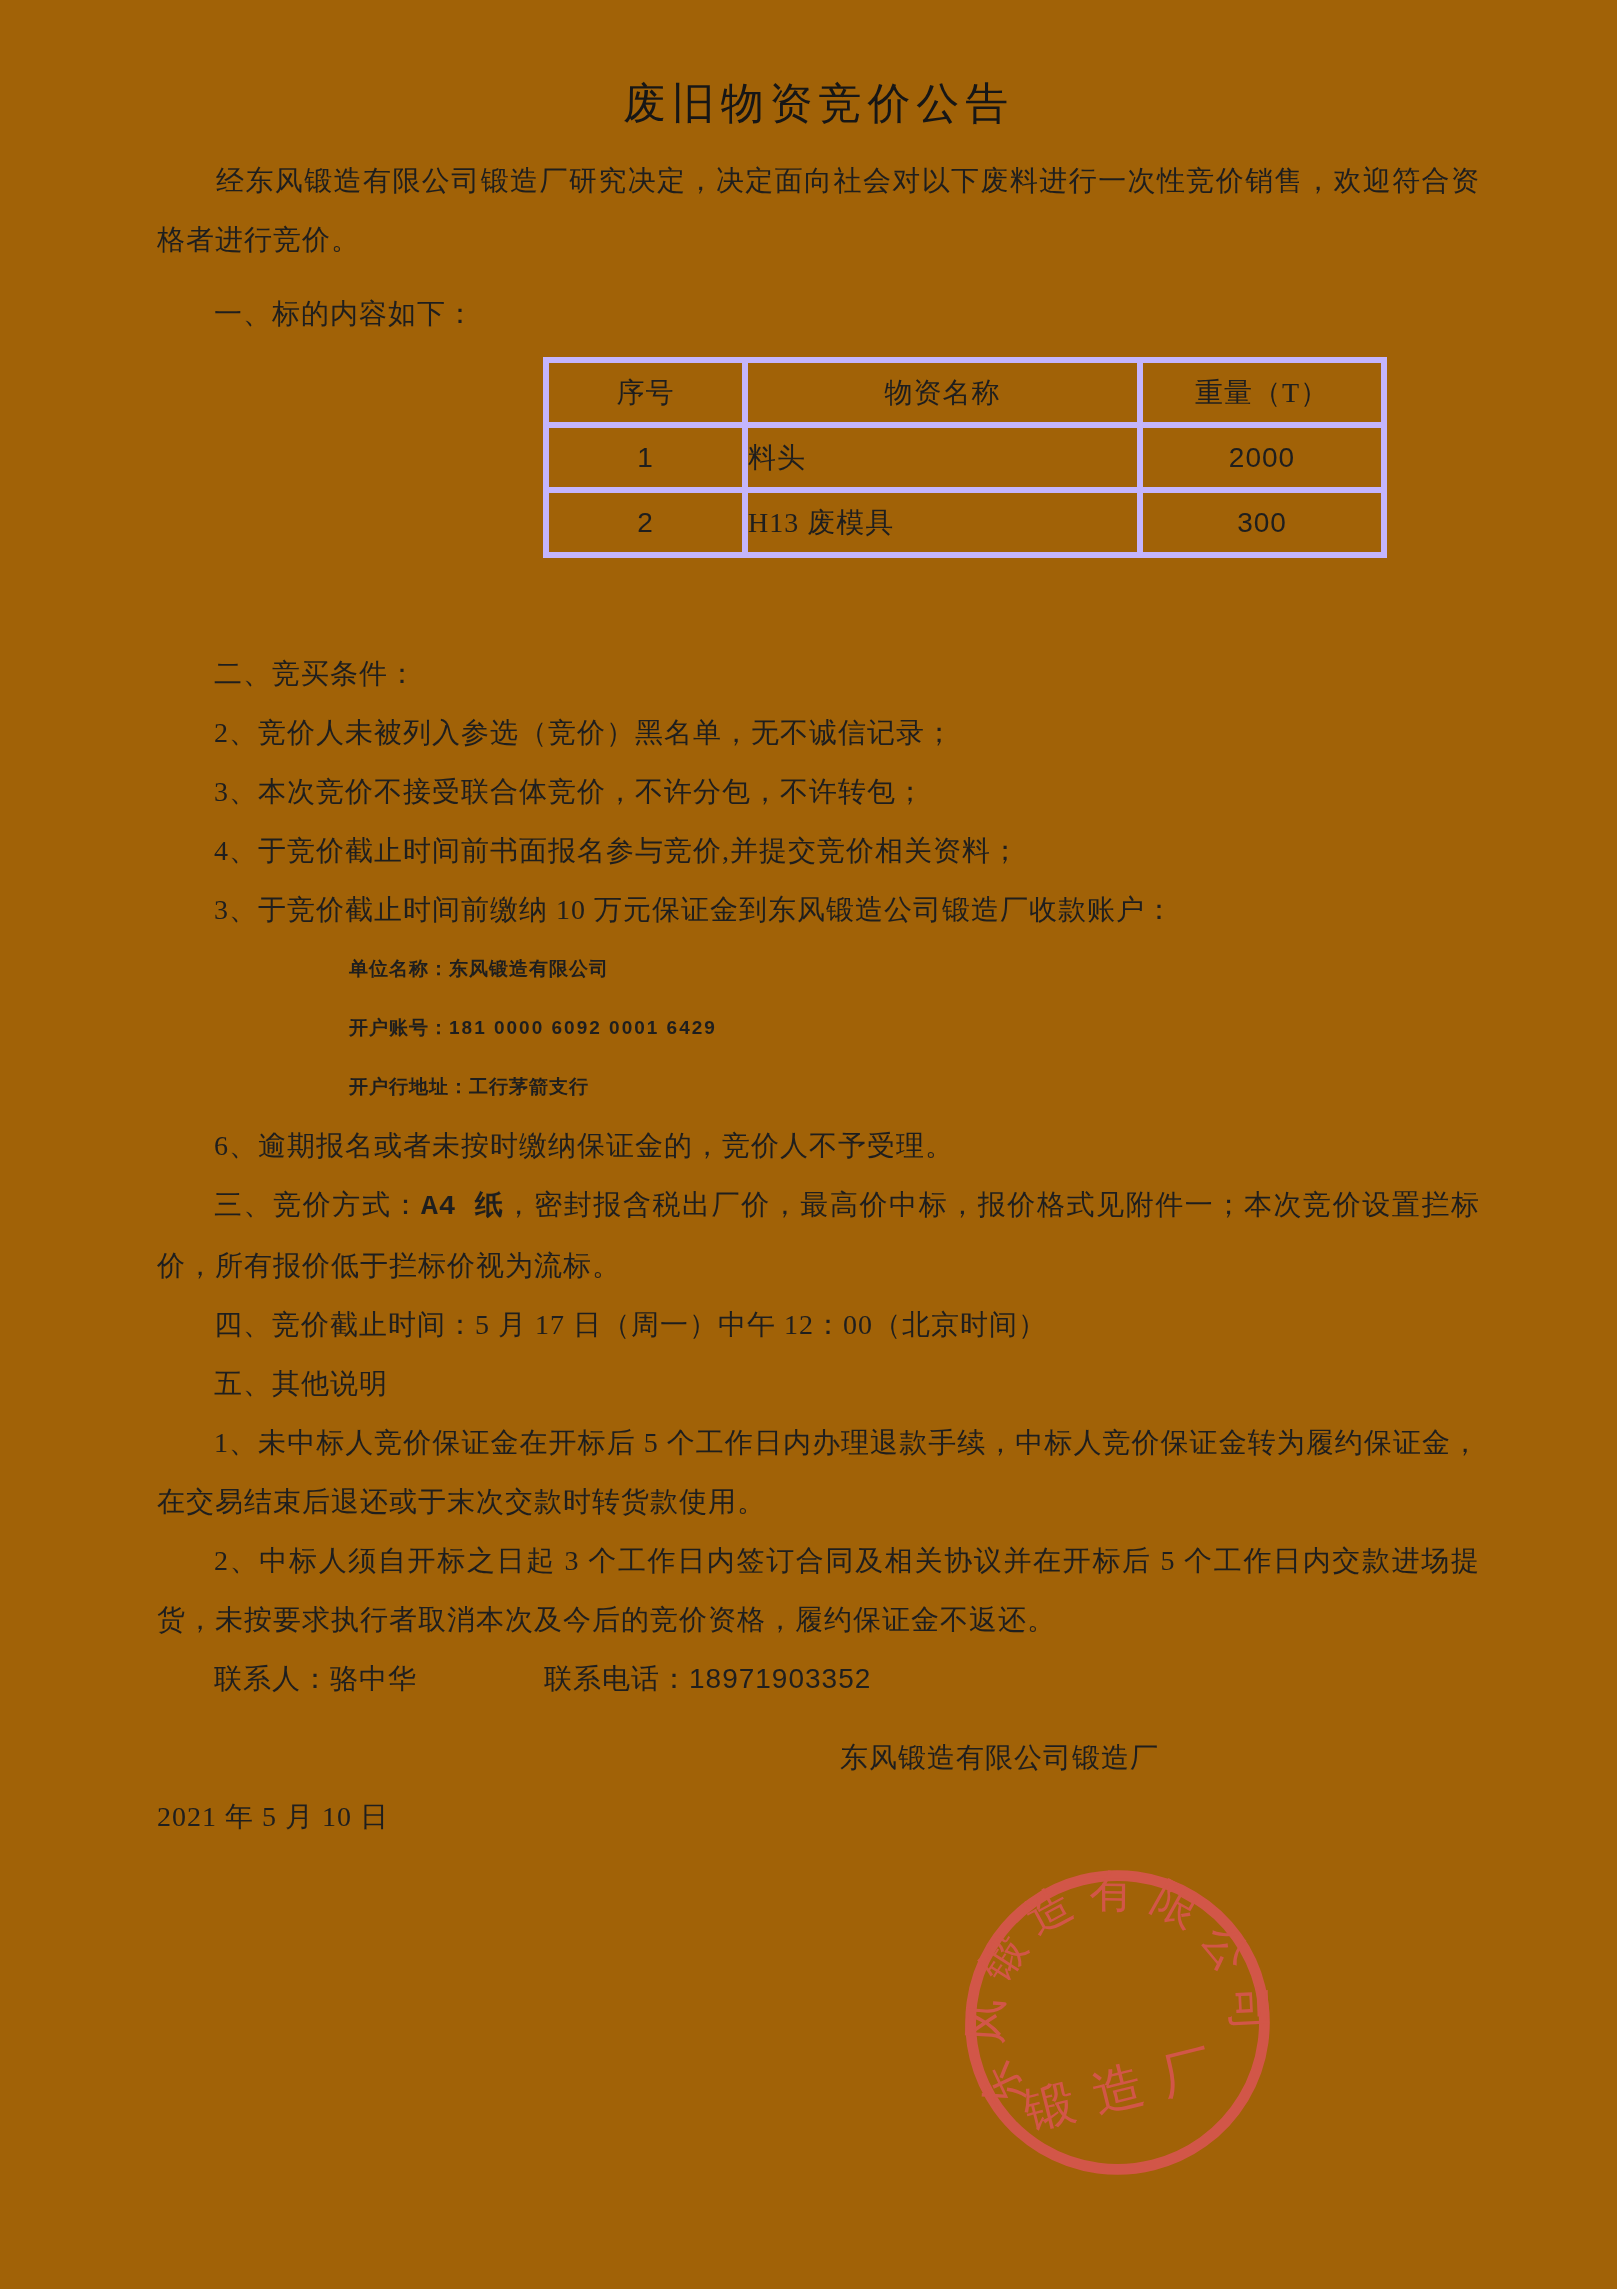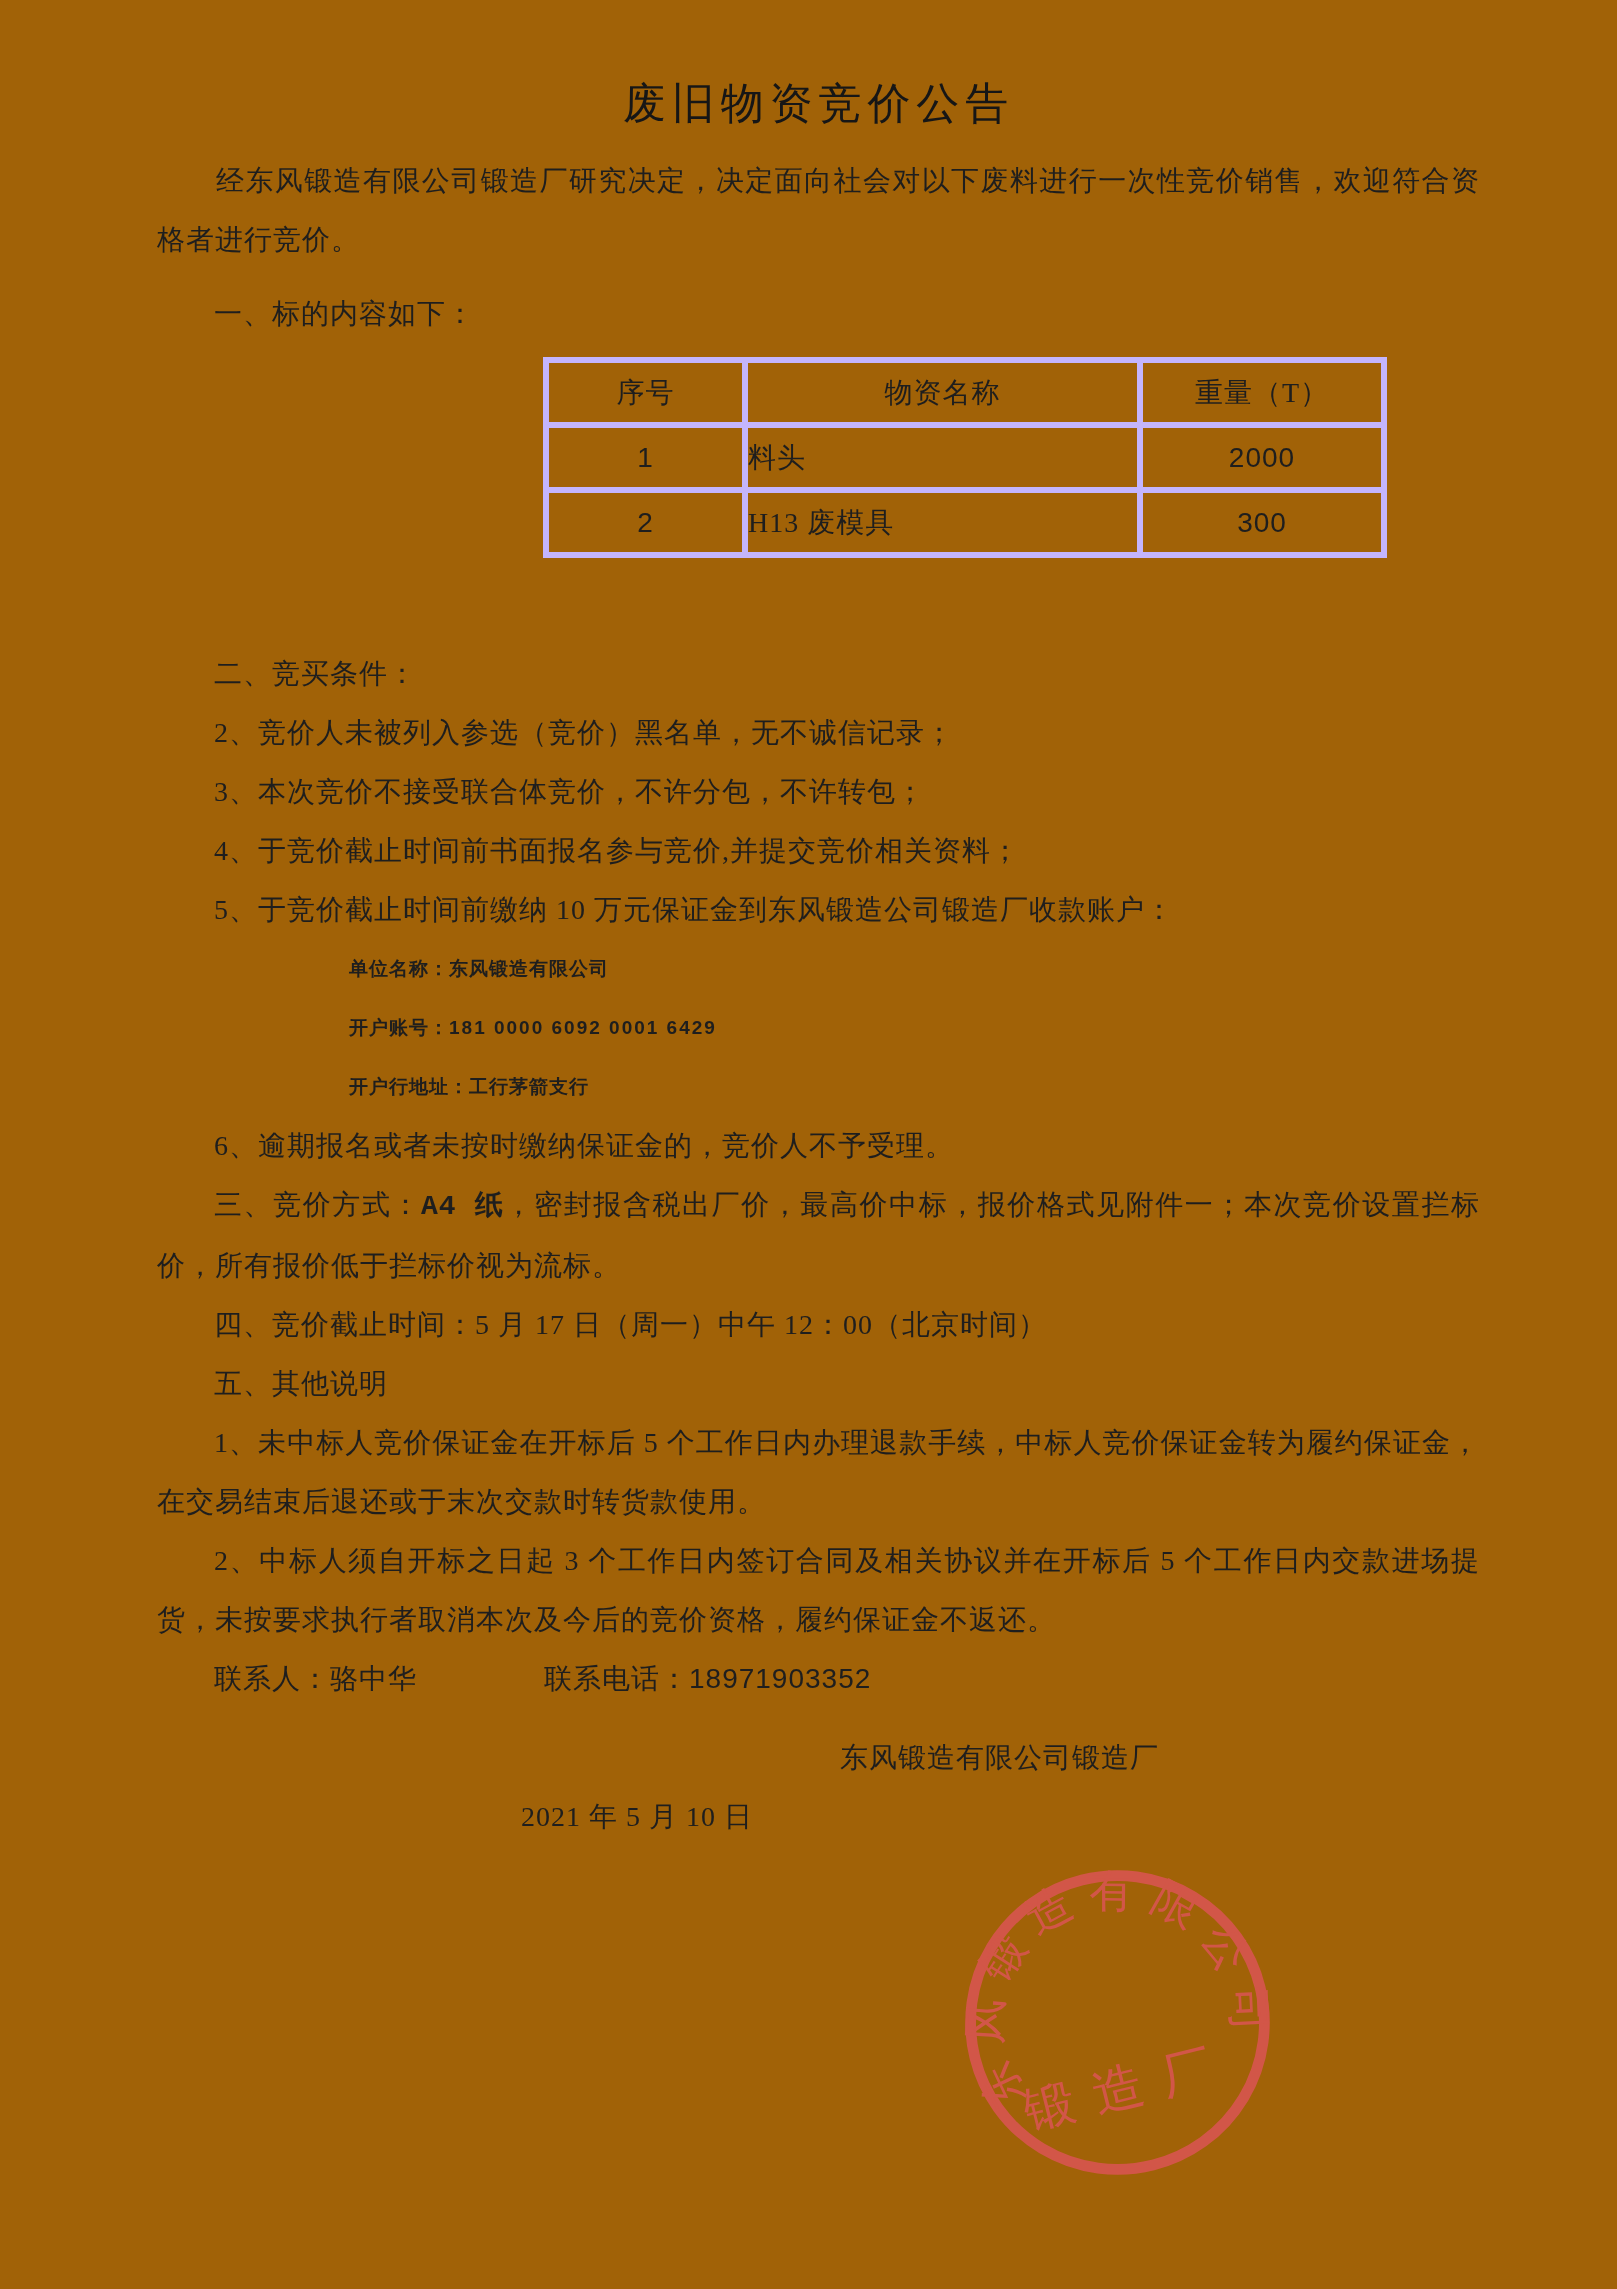--- a/index.html
+++ b/index.html
@@ -69,21 +69,21 @@
   .bank .acct-num{letter-spacing:2px;}
   .bold-inline{
     font-family:Liberation Mono, monospace;
     font-weight:700;
   }
   .contact-line{text-indent:57px;}
   .phone-label{margin-left:127px;}
   .phone-num{font-family:"Liberation Sans","DejaVu Sans",sans-serif;}
   
   .sig-org{margin-top:19.6px;text-align:right;padding-right:321px;}
-  .sig-date{text-align:center;padding-right:363px;}
+  .sig-date{text-align:left;padding-right:363px;}
   
   .stamp{
     position:absolute;
     left:953px;top:1858px;
     width:329px;height:329px;
     transform:rotate(-14deg);
     opacity:.83;
     pointer-events:none;
   }
   .stamp text{
@@ -121,21 +121,21 @@
           <td class="cell-name">H13 废模具</td>
           <td class="num">300</td>
         </tr>
       </tbody>
     </table>
 
     <p class="indent-item sec2-heading">二、竞买条件：</p>
     <p class="indent-item">2、竞价人未被列入参选（竞价）黑名单，无不诚信记录；</p>
     <p class="indent-item">3、本次竞价不接受联合体竞价，不许分包，不许转包；</p>
     <p class="indent-item">4、于竞价截止时间前书面报名参与竞价,并提交竞价相关资料；</p>
-    <p class="indent-item">5、于竞价截止时间前缴纳 10 万元保证金到东风锻造公司锻造厂收款账户：</p>
+    <p class="indent-item">3、于竞价截止时间前缴纳 10 万元保证金到东风锻造公司锻造厂收款账户：</p>
 
     <div class="bank">
       <p><span>单位名称：</span><span>东风锻造有限公司</span></p>
       <p><span>开户账号：</span><span class="acct-num">181 0000 6092 0001 6429</span></p>
       <p><span>开户行地址：</span><span>工行茅箭支行</span></p>
     </div>
 
     <p class="indent-item">6、逾期报名或者未按时缴纳保证金的，竞价人不予受理。</p>
 
     <p class="indent-item"><span>三、竞价方式：</span><span class="bold-inline">A4 纸</span><span>，密封报含税出厂价，最高价中标，报价格式见附件一；本次竞价设置拦标价，所有报价低于拦标价视为流标。</span></p>

